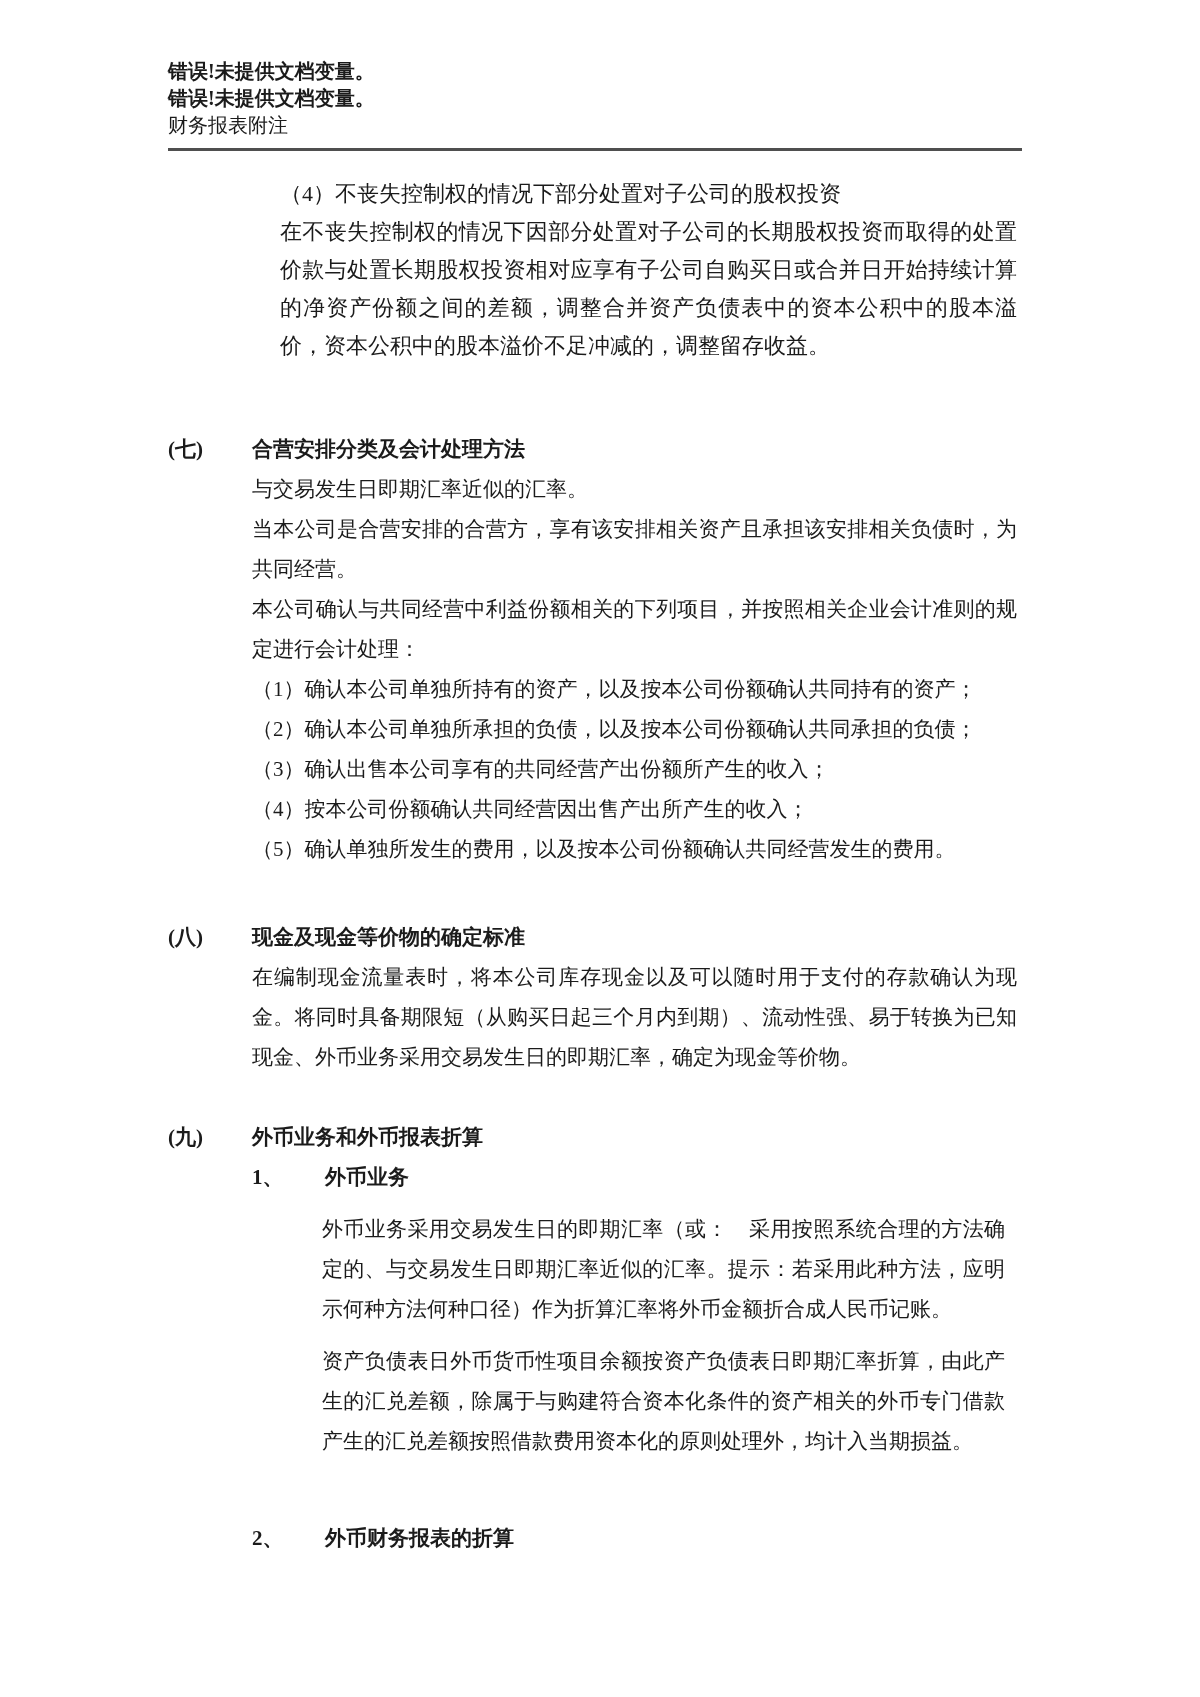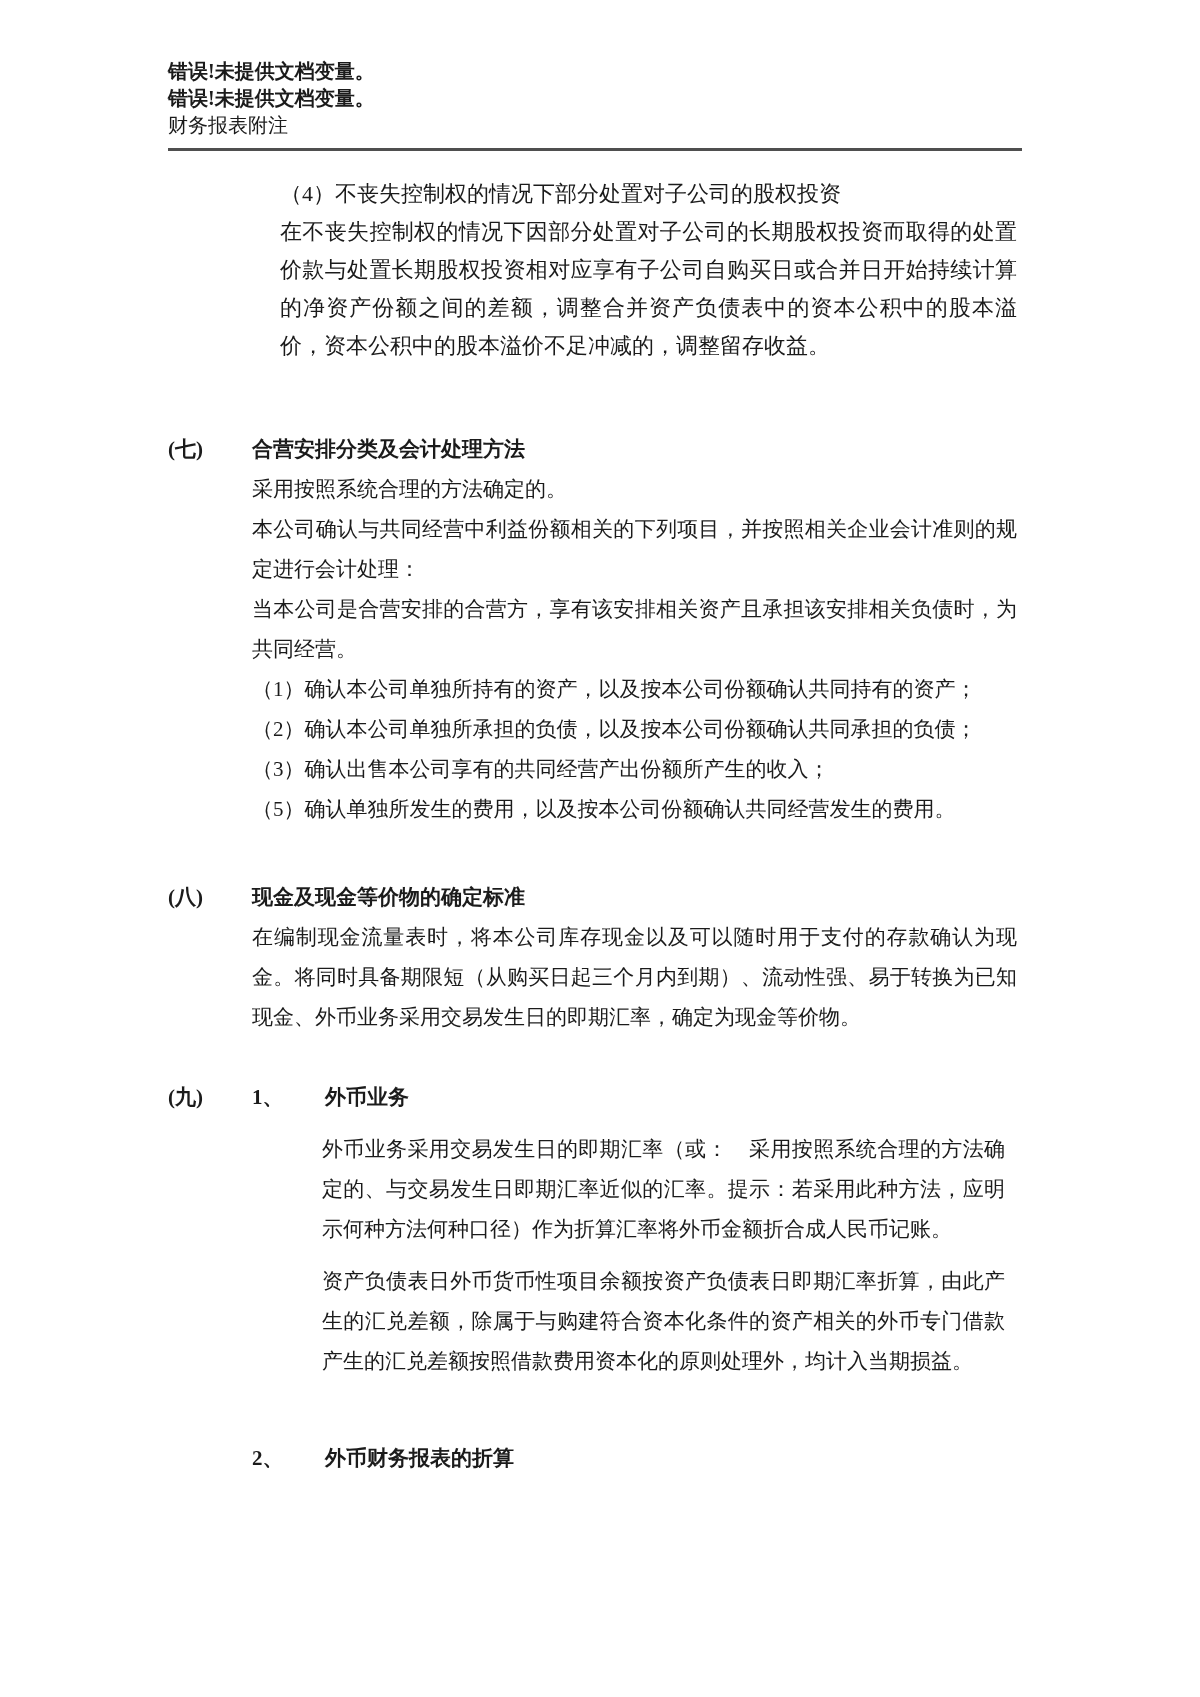--- a/index.html
+++ b/index.html
@@ -81,41 +81,43 @@
 
   <div class="intro">
     <p class="first-line">（4）不丧失控制权的情况下部分处置对子公司的股权投资</p>
     <p>在不丧失控制权的情况下因部分处置对子公司的长期股权投资而取得的处置价款与处置长期股权投资相对应享有子公司自购买日或合并日开始持续计算的净资产份额之间的差额，调整合并资产负债表中的资本公积中的股本溢价，资本公积中的股本溢价不足冲减的，调整留存收益。</p>
   </div>
 
   <div class="section sec-7">
     <div class="sec-label">(七)</div>
     <div class="sec-content">
       <div class="sec-title">合营安排分类及会计处理方法</div>
-      <p>采用按照系统合理的方法确定的。</p>
+      <p>与交易发生日即期汇率近似的汇率。</p>
+      <p>当本公司是合营安排的合营方，享有该安排相关资产且承担该安排相关负债时，为共同经营。</p>
       <p>本公司确认与共同经营中利益份额相关的下列项目，并按照相关企业会计准则的规定进行会计处理：</p>
-      <p>当本公司是合营安排的合营方，享有该安排相关资产且承担该安排相关负债时，为共同经营。</p>
       <p>（1）确认本公司单独所持有的资产，以及按本公司份额确认共同持有的资产；</p>
       <p>（2）确认本公司单独所承担的负债，以及按本公司份额确认共同承担的负债；</p>
       <p>（3）确认出售本公司享有的共同经营产出份额所产生的收入；</p>
+      <p>（4）按本公司份额确认共同经营因出售产出所产生的收入；</p>
       <p>（5）确认单独所发生的费用，以及按本公司份额确认共同经营发生的费用。</p>
     </div>
   </div>
 
   <div class="section sec-8">
     <div class="sec-label">(八)</div>
     <div class="sec-content">
       <div class="sec-title">现金及现金等价物的确定标准</div>
       <p>在编制现金流量表时，将本公司库存现金以及可以随时用于支付的存款确认为现金。将同时具备期限短（从购买日起三个月内到期）、流动性强、易于转换为已知现金、外币业务采用交易发生日的即期汇率，确定为现金等价物。</p>
     </div>
   </div>
 
   <div class="section sec-9">
     <div class="sec-label">(九)</div>
     <div class="sec-content">
+      <div class="sec-title">外币业务和外币报表折算</div>
 
       <div class="subsection">
         <div class="sub-num">1、</div>
         <div class="sub-body">
           <div class="sub-title">外币业务</div>
           <p>外币业务采用交易发生日的即期汇率（或：　采用按照系统合理的方法确定的、与交易发生日即期汇率近似的汇率。提示：若采用此种方法，应明示何种方法何种口径）作为折算汇率将外币金额折合成人民币记账。</p>
           <p>资产负债表日外币货币性项目余额按资产负债表日即期汇率折算，由此产生的汇兑差额，除属于与购建符合资本化条件的资产相关的外币专门借款产生的汇兑差额按照借款费用资本化的原则处理外，均计入当期损益。</p>
         </div>
       </div>
 

